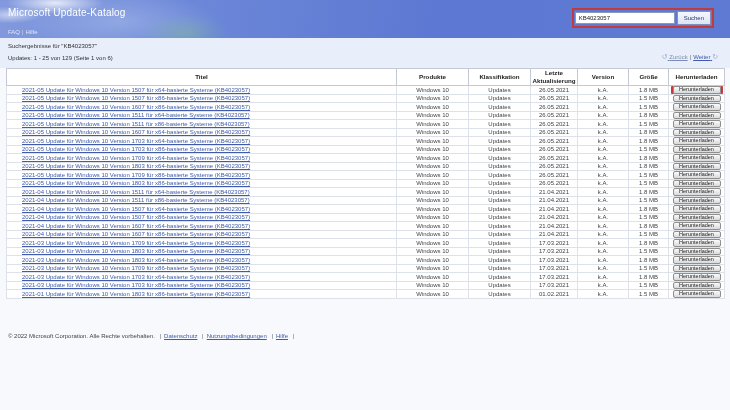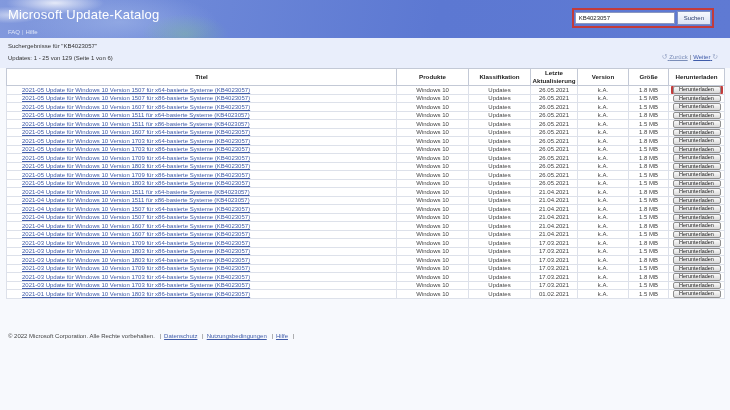--- a/index.html
+++ b/index.html
@@ -7,21 +7,21 @@
   *{box-sizing:border-box;}
 
   
   .header{position:absolute;top:0;left:0;width:730px;height:38px;
     background:
       radial-gradient(ellipse 70px 16px at 55px 3px, rgba(255,255,255,.8), rgba(255,255,255,0) 70%),
       radial-gradient(ellipse 45px 12px at 10px 15px, rgba(255,255,255,.55), rgba(255,255,255,0) 70%),
       radial-gradient(ellipse 60px 28px at 185px 34px, rgba(130,185,160,.5), rgba(130,185,160,0) 72%),
       radial-gradient(ellipse 130px 40px at 120px 22px, rgba(178,198,238,.45), rgba(178,198,238,0) 75%),
       linear-gradient(100deg,#8299dd 0%,#6d88d8 25%,#5c78d2 60%,#5f7ad3 100%);}
-  .app-title{position:absolute;left:8px;top:7px;font-size:13px;color:#ffffff;font-weight:400;letter-spacing:.2px;}
+  .app-title{position:absolute;left:8px;top:7px;font-size:10px;color:#ffffff;font-weight:400;letter-spacing:.2px;}
   .header-nav{position:absolute;left:8px;bottom:3px;font-size:6px;color:#dfe6f8;}
   .header-nav a{color:#dfe6f8;text-decoration:none;cursor:pointer;}
   .header-nav .sep{margin:0 2px;color:#c9d4f0;}
 
   .search-wrap{position:absolute;right:16px;top:8px;display:flex;align-items:center;
     border:2px solid #c23b3b;padding:1px;}
   .search-input{width:100px;height:12px;border:1px solid #8a97c0;font-size:6px;
     padding:0 3px;color:#222;font-family:"Liberation Sans",sans-serif;}
   .search-btn{height:14px;margin-left:2px;font-size:6px;line-height:1;padding:0 6px;
     background:linear-gradient(#f6f8fe,#dce3f3);border:1px solid #7e90c2;color:#2c3e70;

